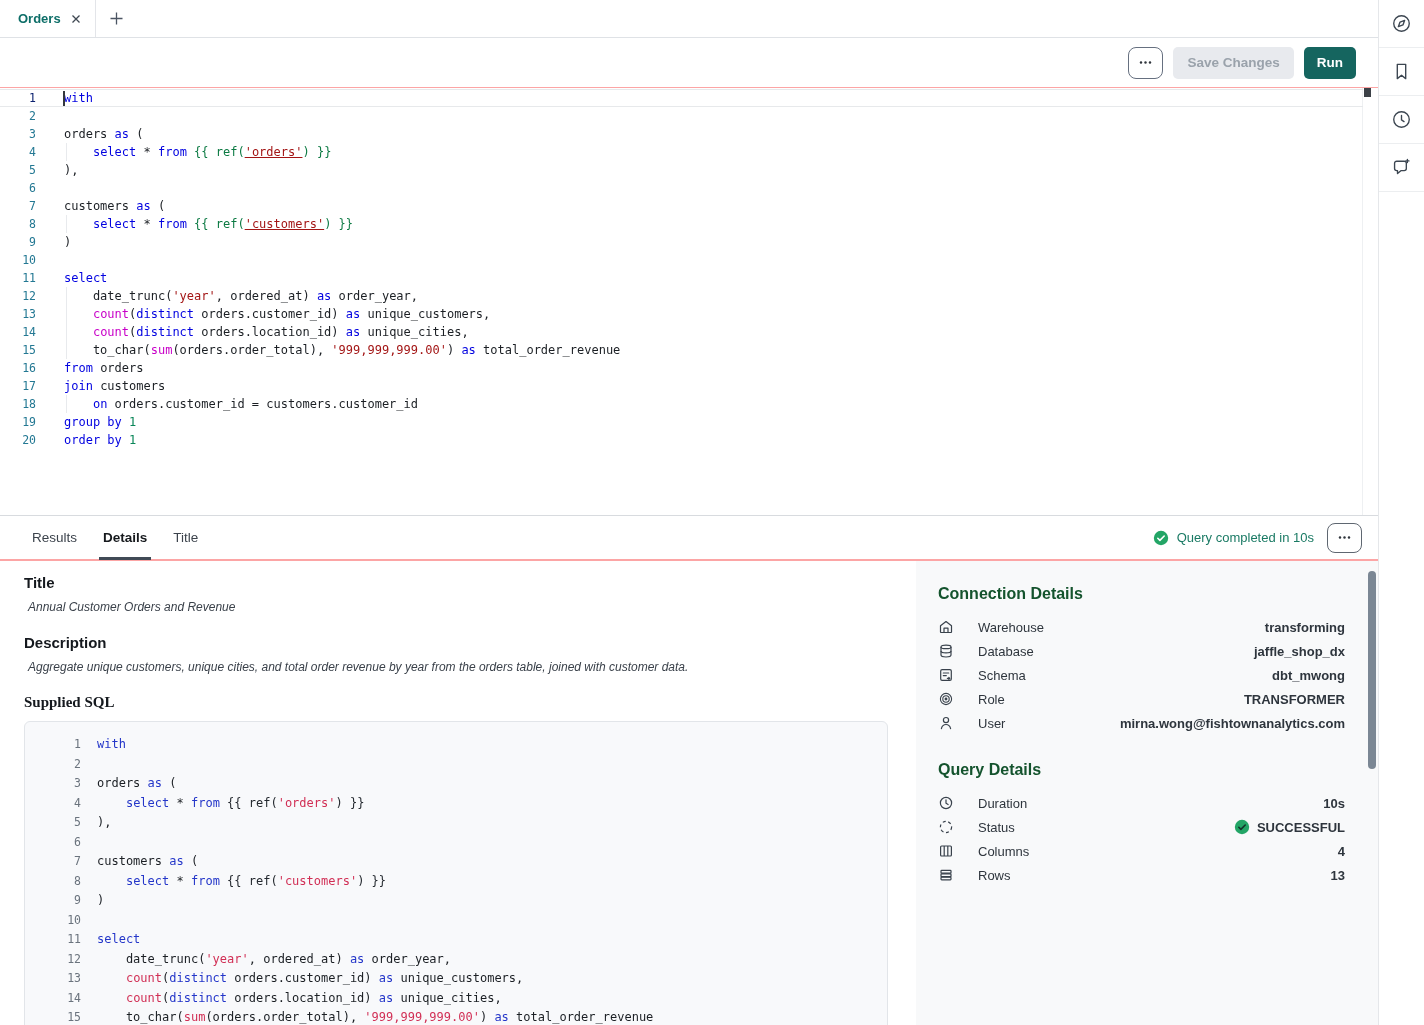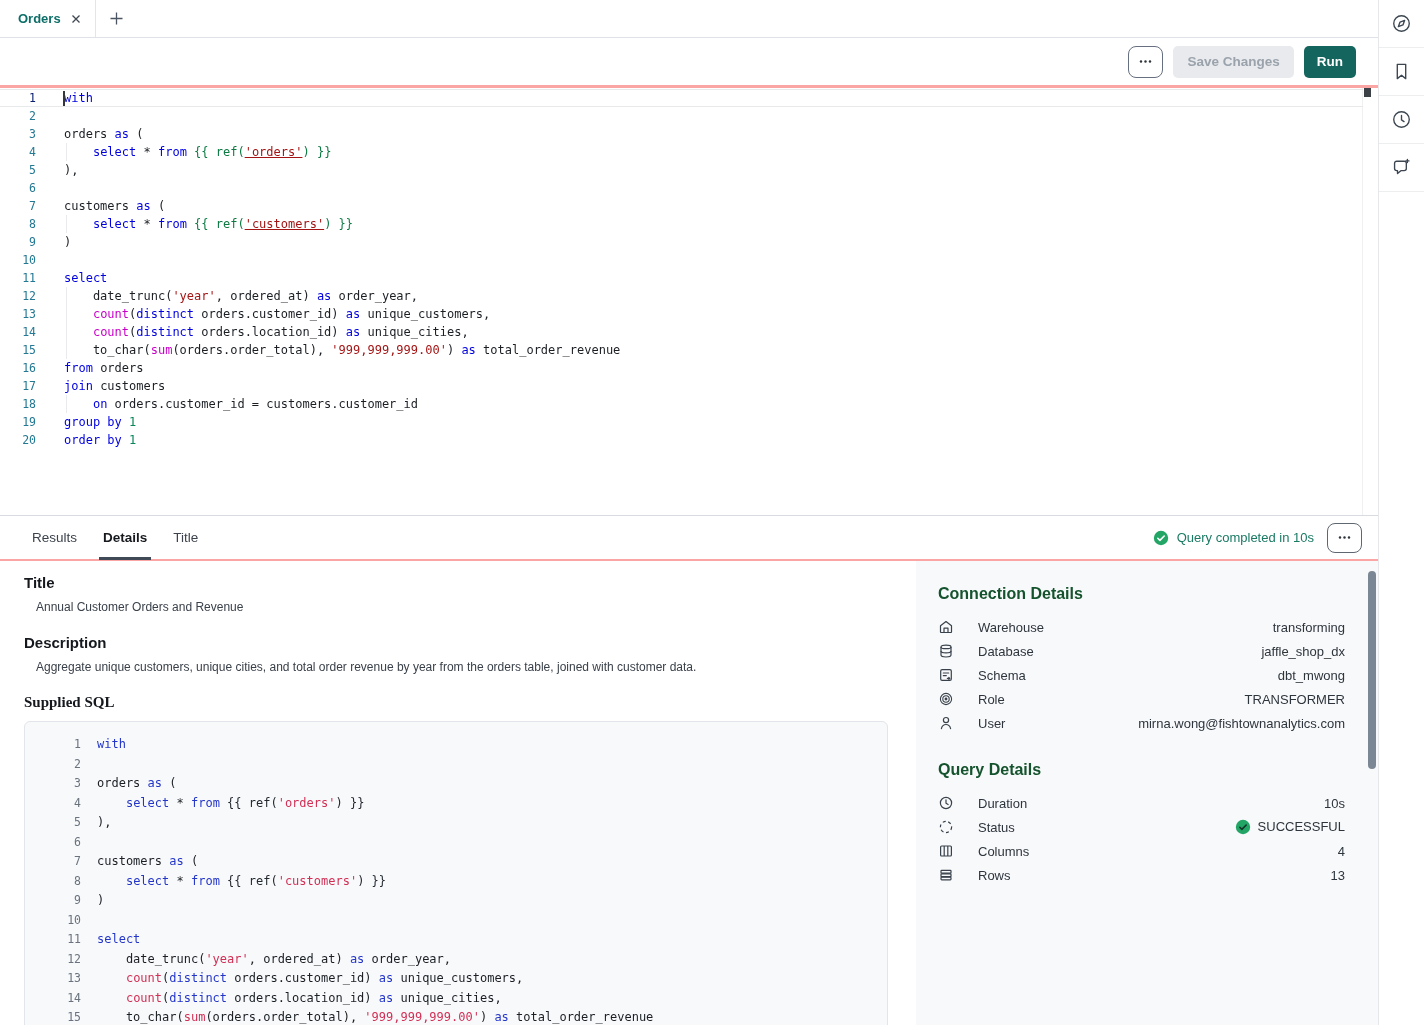--- a/index.html
+++ b/index.html
@@ -9,21 +9,21 @@
   .main{width:1378px;display:flex;flex-direction:column;height:100%;}
 
   
   .tabbar{height:38px;border-bottom:1px solid #dfe2e6;display:flex;align-items:stretch;flex:none;}
   .tab{display:flex;align-items:center;gap:9px;padding:0 13px 0 18px;border-right:1px solid #e3e5e9;
     color:#0d6e68;font-size:13px;font-weight:600;cursor:pointer;}
   .tab-close{display:inline-flex;color:#3f4852;margin-top:1px;}
   .newtab{width:42px;display:flex;align-items:center;justify-content:center;color:#4b5563;cursor:pointer;}
 
   
-  .toolbar{height:50px;border-bottom:3px solid #fca5a5;display:flex;align-items:center;
+  .toolbar{height:50px;border-bottom:1px solid #fca5a5;display:flex;align-items:center;
     justify-content:flex-end;gap:10px;padding:0 22px;flex:none;}
   .btn{font-family:"Liberation Sans",sans-serif;font-size:13.5px;font-weight:600;border:none;cursor:pointer;}
   .btn-more{width:35px;height:32px;border:1px solid #667080;border-radius:8px;background:#fff;color:#2f353c;
     display:flex;align-items:center;justify-content:center;}
   .btn-save{height:32px;padding:0 14px;border-radius:5px;background:#e8eaee;color:#9aa2ab;}
   .btn-run{height:32px;padding:0 13px;border-radius:5px;background:#15655f;color:#fff;}
 
   
   .editor{position:relative;height:427px;flex:none;font-family:"DejaVu Sans Mono",monospace;
     font-size:12px;padding-top:1px;overflow:hidden;}
@@ -53,39 +53,39 @@
   .ptab.active{font-weight:700;color:#16191d;}
   .ptab.active::after{content:'';position:absolute;bottom:-1px;left:-2px;right:-2px;height:3px;background:#404a56;}
   .status{margin-left:auto;display:flex;align-items:center;gap:8px;color:#1a7a64;font-size:13px;}
   .panel-more{width:35px;height:30px;border:1px solid #5f6771;border-radius:8px;background:#fff;color:#2f353c;
     margin-left:13px;display:flex;align-items:center;justify-content:center;cursor:pointer;}
 
   
   .details{flex:1;display:flex;position:relative;overflow:hidden;}
   .doc{width:916px;flex:none;background:#fff;padding:13px 24px 0 24px;}
   .doc h3{font-size:15px;font-weight:700;color:#15191e;margin:0 0 9px;}
-  .doc p{margin:0 12px 20px;font-size:12px;color:#3a414a;}
+  .doc p{margin:0 4px 20px;font-size:12px;color:#3a414a;font-style:italic;}
   .doc h3.sqlh{margin-bottom:10px;font-family:Liberation Serif, serif;}
   .codeblock{width:864px;border:1px solid #e2e5e9;background:#f8f9fb;border-radius:6px;
     padding:13px 0 13px 16px;font-family:"DejaVu Sans Mono",monospace;font-size:12px;height:420px;}
   .supplied .cl{height:19.5px;line-height:19.5px;}
   .supplied .ln{width:40px;color:#6a737d;font-size:11.5px;}
   .supplied .lc{padding-left:16px;}
   .supplied .k{color:#2436c9;}
   .supplied .j{color:#24292f;}
   .supplied .s,.supplied .sl,.supplied .f{color:#d12f55;}
 
   .meta{flex:1;background:#f8f9fa;padding:24px 33px 0 22px;}
   .meta h3{font-size:16px;font-weight:700;color:#14532d;margin:0 0 12px;}
   .meta h3.qd{margin-top:26px;}
   .mrow{display:flex;justify-content:space-between;align-items:center;height:24px;font-size:13px;color:#2e353d;}
   .mlabel{display:flex;gap:24px;align-items:center;}
   .micon{width:16px;height:16px;color:#39424c;display:inline-flex;flex:none;}
   .micon svg{width:100%;height:100%;}
-  .mvalue{display:flex;gap:7px;}
+  .mvalue{display:flex;align-items:center;gap:7px;font-weight:bold;}
   .dscroll{position:absolute;right:2px;top:10px;width:8px;height:198px;background:#7b8794;border-radius:4px;cursor:pointer;}
 
   
   .rail{width:46px;border-left:1px solid #e5e7ea;display:flex;flex-direction:column;}
   .rail-item{width:100%;height:48px;display:flex;align-items:center;justify-content:center;
     border-bottom:1px solid #eceef0;color:#3c4651;cursor:pointer;}
   .rail-item svg{width:21px;height:21px;}
   .icon{display:inline-flex;}
 </style>
 </head>

